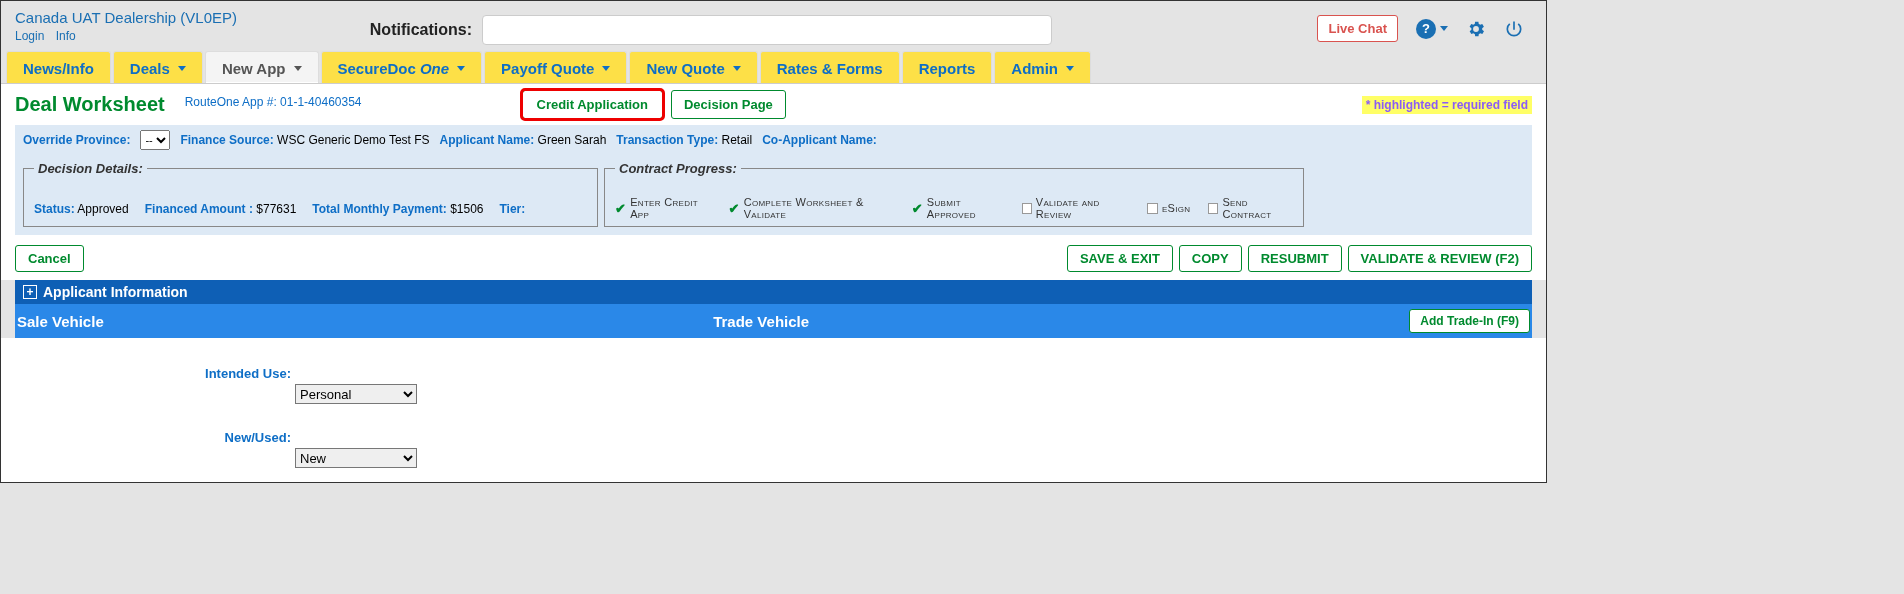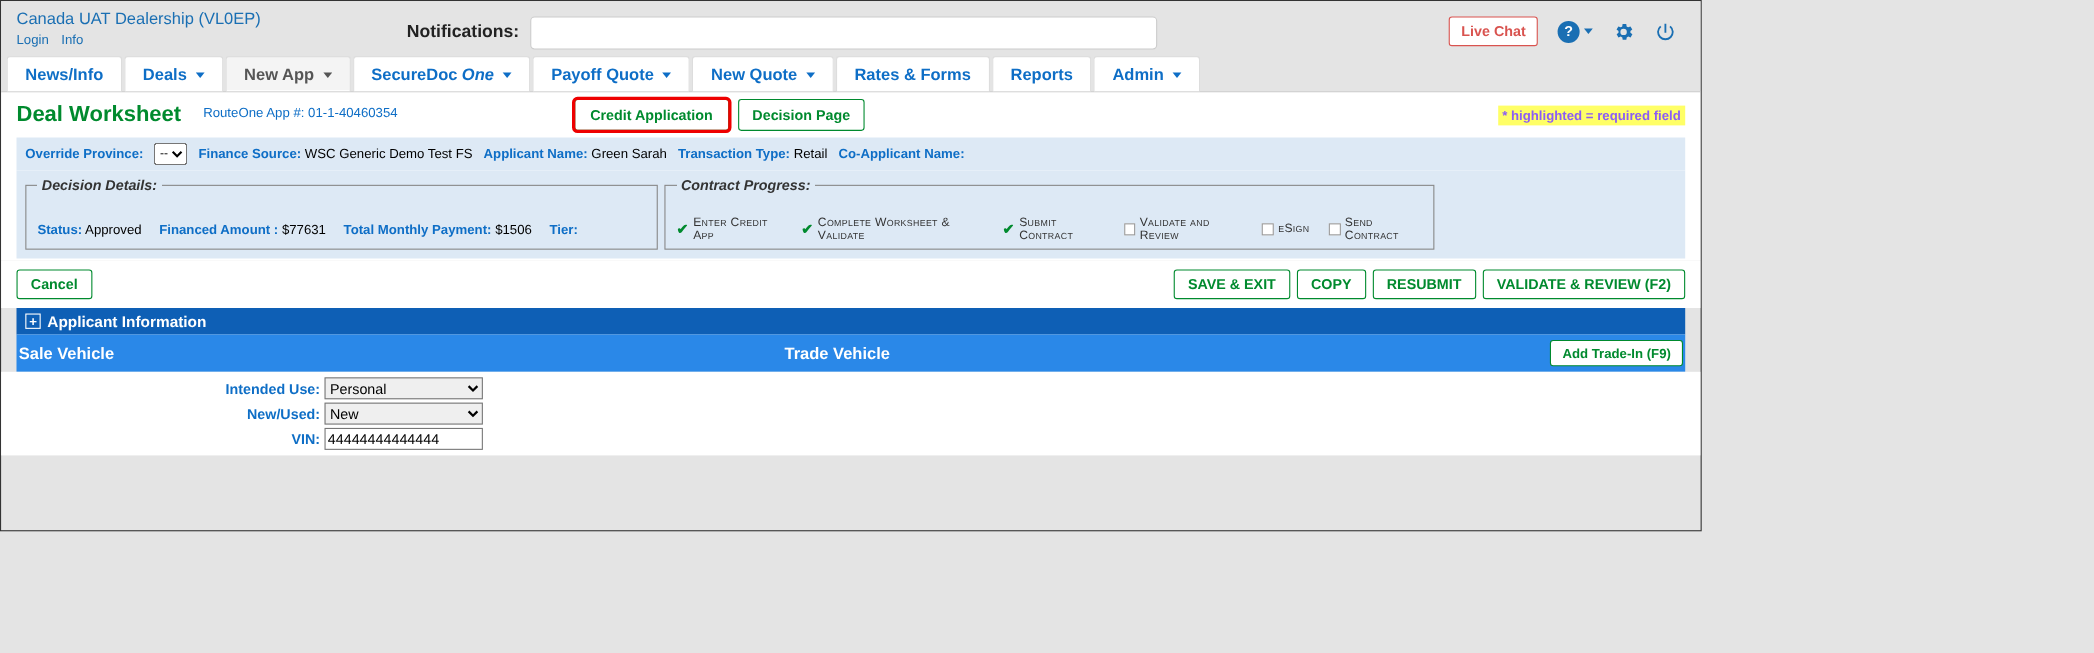--- a/index.html
+++ b/index.html
@@ -15,21 +15,21 @@
   .notif-label { font-weight: bold; font-size: 16px; color: #222;}
   .notif-box { width: 570px; height: 30px; background: #fff; border: 1px solid #ccc; border-radius: 4px; }
   .top-right { display: flex; align-items: center; gap: 18px; margin-left: auto; margin-top: 6px; padding-right: 8px;}
   .live-chat { border: 1px solid #d9534f; color: #d9534f; padding: 5px 10px; border-radius: 3px; font-size: 13px; font-weight: bold; background:#fff; cursor: pointer; }
   .icon-btn { color: #1a6fb3; cursor: pointer; display: inline-flex; align-items: center; }
   .caret { display: inline-block; width: 0; height: 0; border-left: 4px solid transparent; border-right: 4px solid transparent; border-top: 5px solid #1a6fb3; margin-left: 4px; vertical-align: middle; }
   .help-circle { width: 20px; height: 20px; border-radius: 50%; background: #1a6fb3; color: #fff; font-weight: bold; font-size: 13px; display: inline-flex; align-items: center; justify-content: center; }
   .gear svg, .power svg { width: 20px; height: 20px; fill: #1a6fb3; }
   
   .nav-tabs { background: #e4e4e4; padding: 0 0 0 5px; display: flex; gap: 2px; border-bottom: 1px solid #ccc;}
-  .tab { background: #ffffff; padding: 8px 16px 6px; color: #0e6ec6; font-weight: bold; font-size: 15px; border-top-left-radius: 3px; border-top-right-radius: 3px; cursor: pointer; border: 1px solid #ddd; border-bottom: none; display: flex; align-items: center; gap: 4px; white-space: nowrap; }
+  .tab { background: #fde047; padding: 8px 16px 6px; color: #0e6ec6; font-weight: bold; font-size: 15px; border-top-left-radius: 3px; border-top-right-radius: 3px; cursor: pointer; border: 1px solid #ddd; border-bottom: none; display: flex; align-items: center; gap: 4px; white-space: nowrap; }
   .tab.active { background: #f4f4f4; color: #555; box-shadow: 0 -1px 0 #fff inset; }
   .tab .caret { border-top-color: currentColor; }
   
   .page-body { background: #fff; padding: 6px 14px 2px; }
   .title-row { display: flex; align-items: center; gap: 20px; }
   .page-title { color: #008a2e; font-weight: bold; font-size: 20px; }
   .app-num { color: #0e6ec6; font-size: 12px; margin-top: -6px;}
   .btn-outline { border: 1px solid #008a2e; color: #008a2e; background: #fff; padding: 5px 12px; border-radius: 3px; font-size: 13px; font-weight: bold; cursor: pointer; }
   .btn-highlight { outline: 3px solid #e00; outline-offset: -1px; padding: 6px 14px;}
   .title-buttons { margin-left: 140px; display: flex; gap: 8px; }
@@ -56,21 +56,21 @@
   
   .bar-dark { background: #0e5fb5; color: #fff; font-weight: bold; padding: 4px 8px; font-size: 14px; display: flex; align-items: center; gap: 6px; margin: 0 14px;}
   .expand-box { width: 14px; height: 14px; border: 1px solid #fff; display: inline-flex; align-items: center; justify-content: center; font-size: 12px; font-weight: bold; line-height: 1; }
   .bar-mid { background: #2a88e8; color: #fff; font-weight: bold; padding: 5px 2px; font-size: 15px; display: flex; align-items: center; margin: 0 14px;}
   .bar-mid .col { flex: 1; }
   .bar-mid .trade-btn { background: #fff; border: 1px solid #008a2e; color: #008a2e; font-weight: bold; font-size: 12px; padding: 4px 10px; border-radius: 3px; cursor: pointer;}
   
   .form-area { background: #fff; padding: 2px 14px; }
   .form-row { display: flex; align-items: center; margin: 3px 0; }
   .form-row .flabel { width: 280px; text-align: right; color: #0e6ec6; font-weight: bold; font-size: 13px; padding-right: 4px;}
-  .form-row select, .form-row input[type=text] { width: 144px; font-size: 13px; height: 20px; border: 1px solid #777;}
+  .form-row select, .form-row input[type=text] { width: 122px; font-size: 13px; height: 20px; border: 1px solid #777; margin-top: 41px;}
 </style>
 </head>
 <body>
 
 <div class="top-bar">
   <div class="top-left">
     <div class="dealer-name">Canada  UAT  Dealership  (VL0EP)</div>
     <div class="top-links">
       <span>Login</span>
       <span>Info</span>
@@ -167,21 +167,21 @@
         <span class="step">
             <span class="check">✔</span>
             <span>Enter Credit App</span>
           </span>
         <span class="step">
             <span class="check">✔</span>
             <span>Complete Worksheet &amp; Validate</span>
           </span>
         <span class="step">
             <span class="check">✔</span>
-            <span>Submit Contract</span>
+            <span>Submit Approved</span>
           </span>
         <span class="step">
             <span class="box"></span>
             <span>Validate and Review</span>
           </span>
         <span class="step">
             <span class="box"></span>
             <span>eSign</span>
           </span>
         <span class="step">

